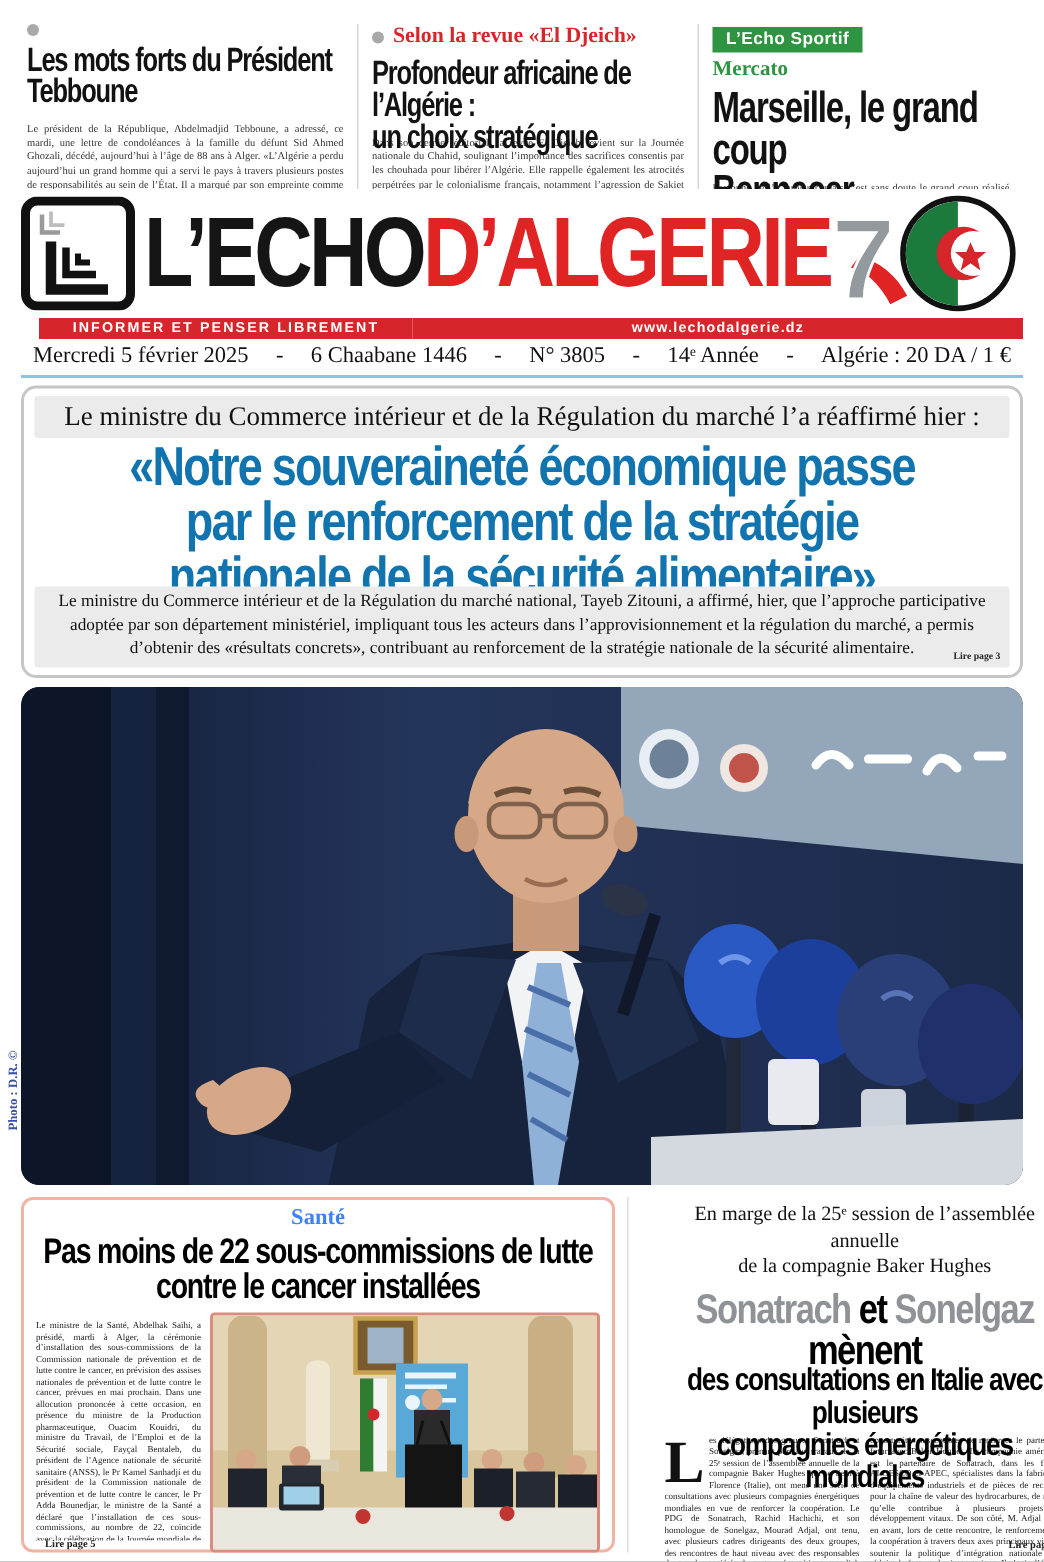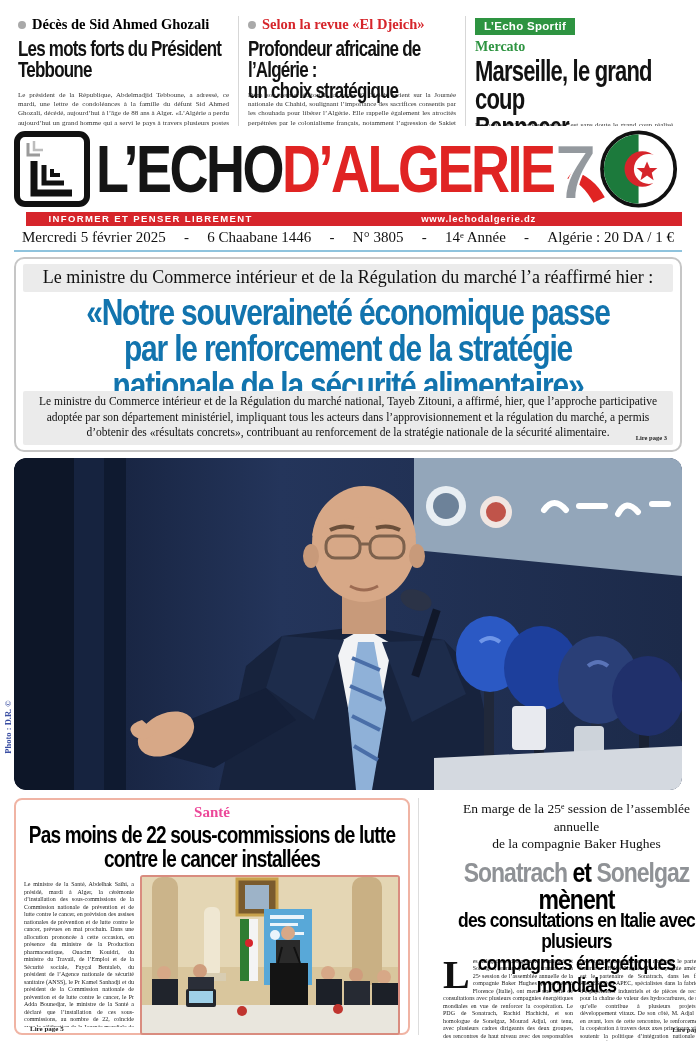--- a/index.html
+++ b/index.html
@@ -48,21 +48,21 @@
   .lead-stand { position:absolute; left:7px; right:7px; bottom:5px; background:#ebebeb; font-family:"Liberation Serif",serif; font-size:11.5px; line-height:1.35; text-align:center; padding:3px 10px 4px; color:#111; border-radius:2px; }
   .lead-stand .pageref { position:absolute; right:6px; bottom:2px; font-size:6.5px; }
 
   
   .mainphoto { position:absolute; top:458px; left:14px; right:14px; height:332px; border-radius:12px; overflow:hidden; }
   .photo-credit { position:absolute; left:-27px; top:722px; transform:rotate(-90deg); transform-origin:center; font-family:"Liberation Serif",serif; font-weight:bold; font-size:8.5px; color:#3b4fa3; width:70px; text-align:center; }
 
   
   .bottom { position:absolute; top:798px; left:14px; right:14px; height:237px; display:flex; gap:8px; }
   .sante { width:396px; border:2px solid #f0b4a4; border-radius:8px; padding:4px 8px; position:relative; }
-  .sante-label { text-align:center; color:#ec4899; font-family:"Liberation Serif",serif; font-weight:bold; font-size:15px; }
+  .sante-label { text-align:center; color:#3b82f6; font-family:"Liberation Serif",serif; font-weight:bold; font-size:15px; }
   .sante-head { text-align:center; font-weight:bold; font-size:19px; line-height:1.0; letter-spacing:-.8px; transform:scaleY(1.25); transform-origin:top center; height:48px; margin-top:2px; }
   .sante-row { display:flex; gap:6px; margin-top:4px; }
   .sante-text { width:110px; font-family:"Liberation Serif",serif; font-size:6px; line-height:1.25; text-align:justify; color:#222; height:152px; overflow:hidden; padding-top:6px; }
   .sante-photo { flex:1; height:160px; border:2px solid #d98c7f; border-radius:3px; overflow:hidden; }
   .sante .pageref { position:absolute; left:14px; top:222px; font-size:7px; }
 
   .energy { flex:1; padding-top:2px; position:relative; border-left:1px solid #ddd; padding-left:24px; }
   .energy-kicker { font-family:"Liberation Serif",serif; font-size:13.5px; line-height:1.3; text-align:center; color:#111; }
   .energy-head1 { text-align:center; font-weight:bold; font-size:23px; letter-spacing:-1px; line-height:1; margin-top:6px; transform:scaleY(1.2); transform-origin:top center; }
   .gray { color:#8f9296; }
@@ -74,21 +74,20 @@
 </style>
 </head>
 <body>
 
 <div class="page">
 
   <header class="teasers">
     <article class="teaser t-left">
       <div class="kickrow">
         <span class="bullet"></span>
-        <span>Décès de Sid Ahmed Ghozali</span>
       </div>
       <div class="t-headblock">
           <h2 class="cond"><span>Les mots forts du Président</span><br><span>Tebboune</span></h2>
         </div>
       <p class="t-body">Le président de la République, Abdelmadjid Tebboune, a adressé, ce mardi, une lettre de condoléances à la famille du défunt Sid Ahmed Ghozali, décédé, aujourd’hui à l’âge de 88 ans à Alger. «L’Algérie a perdu aujourd’hui un grand homme qui a servi le pays à travers plusieurs postes de responsabilités au sein de l’État. Il a marqué par son empreinte comme une personnalité nationale et influente. Il a été témoin de périodes décisives marquant des transformations majeures et des événements importants» a écrit le chef de l’État.</p>
 
     </article>
 
     <article class="teaser t-mid">
       <div class="kickrow kick-red">

